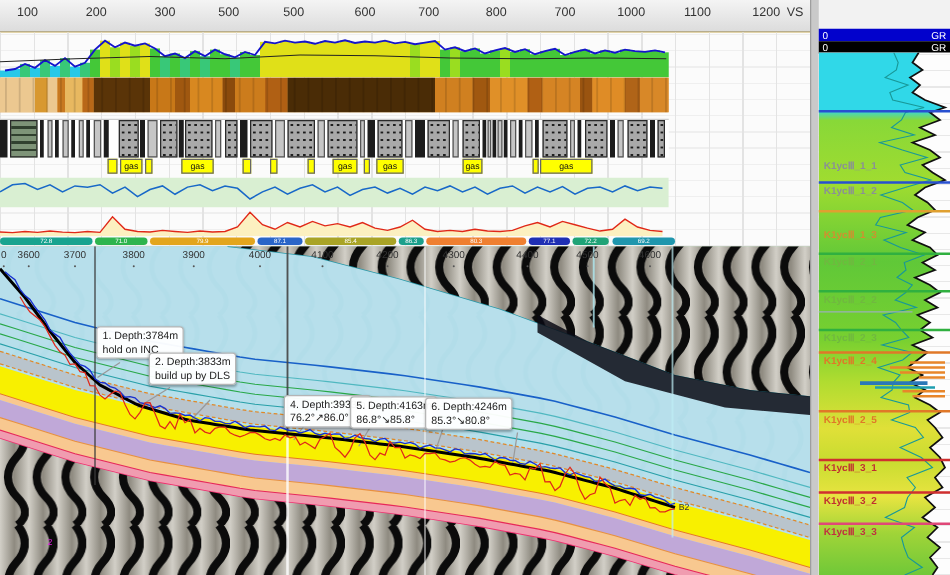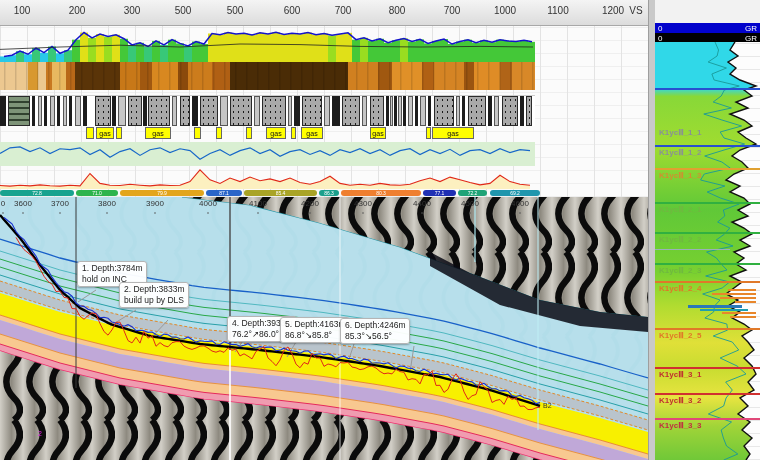--- a/index.html
+++ b/index.html
@@ -392,21 +392,21 @@
       <div class="anno" style="left: 227px; top: 316px; z-index: 13; pointer-events: auto;">
         <div>4. Depth:3933m</div>
         <div>76.2°↗86.0°</div>
       </div>
       <div class="anno" style="left: 280px; top: 317px; z-index: 14; pointer-events: auto;">
         <div>5. Depth:4163m</div>
         <div>86.8°↘85.8°</div>
       </div>
       <div class="anno" style="left: 340px; top: 318px; z-index: 15; pointer-events: auto;">
         <div>6. Depth:4246m</div>
-        <div>85.3°↘56.5°</div>
+        <div>85.3°↘80.8°</div>
       </div>
     </div>
 
   <div id="divider"></div>
 
   <div id="sidebar">
     <div class="hbar" style="top: 23px; background: rgb(2, 2, 204);" id="hb0">
       <span>0</span>
       <span>GR</span>
     </div>
@@ -436,21 +436,21 @@
           <path d="M80,0 L75,8 L83,14 L73,20 L81,26 L75,32 L85,38 L101,44 L89,48 L97,54 L81,60 L93,66 L75,72 L89,78 L97,84 L83,90 L91,96 L101,102 L85,108 L77,114 L87,120 L93,126 L79,132 L71,138 L85,144 L75,150 L89,156 L95,162 L83,168 L93,174 L77,180 L89,186 L97,192 L85,198 L95,204 L79,210 L89,216 L81,222 L91,228 L75,234 L87,240 L79,246 L71,252 L83,258 L73,264 L85,270 L77,276 L89,282 L97,288 L87,294 L93,300 L99,308 L89,316 L97,324 L101,332 L93,340 L99,348 L85,356 L93,364 L83,372 L95,380 L87,388 L97,396 L89,404 L95,412 L91,418" stroke="#111" stroke-width="1.4" fill="none"></path>
           <path d="M60,0 L63.54180276822872,8 L62.082878702632556,14 L53.13518114823275,20 L71.41262741152313,26 L56.86783073318316,32 L59.12918035258673,38 L84.28385542461774,44 L69.3775808407449,48 L66.20142449376812,54 L58.213443368988116,60 L76.38794139856489,66 L48.8178747148946,72 L66.92495353983864,78 L86.59045981202001,84 L65.18571042579137,90 L69.00764966533823,96 L89.6072436774575,102 L69.0981335236637,108 L49.70220152028314,114 L66.89849560740821,120 L75.13703078578222,126 L49.26852791890928,132 L45.54825305770939,138 L69.84600896321341,144 L52.16357496665586,150 L65.35081133328679,156 L84.23244935184371,162 L68.40161808559773,168 L69.79171921758676,174 L62.65430464736325,180 L74.79962572499043,186 L69.57930673185635,192 L61.23255914990868,198 L78.01853647491052,204 L51.579594529803956,210 L61.40652624147846,216 L66.11546992537791,222 L71.9957142106957,228 L50.680588953387904,234 L74.61453446119778,240 L67.16665600437267,246 L47.68159711053549,252 L65.01668556271639,258 L59.54548115451629,264 L58.666108577531446,270 L49.869606523719646,276 L71.81463507424014,282 L72.72195805133572,288 L58.251587060284294,294 L77.25342500276176,300 L83.72673686298354,308 L65.13983093054658,316 L82.095049427797,324 L90.97448280561676,332 L70.64353969662898,340 L77.26673817858759,348 L71.07973691595807,356 L68.65261549738973,364 L53.3556757077337,372 L76.54273622439773,380 L66.15482612312162,388 L68.38418039740499,396 L71.5344026739859,404 L82.78386838407374,412 L68.73025390962974,418" stroke="#189898" stroke-width="0.9" fill="none"></path>
         </svg>
     </div>
     <div id="fmk">
         <div class="fline" style="top: 88px; background: rgb(40, 80, 208);"></div>
         <div class="flab" style="top: 91px; color: rgb(138, 144, 150); margin-top: 37px;">K1ycⅢ_1_1</div>
         <div class="fline" style="top: 145px; background: rgb(40, 80, 208);"></div>
         <div class="flab" style="top: 148px; color: rgb(138, 144, 150);">K1ycⅢ_1_2</div>
         <div class="fline" style="top: 168px; background: rgb(224, 160, 48);"></div>
-        <div class="flab" style="top: 171px; color: rgb(208, 144, 48);">K1ycⅢ_1_3</div>
+        <div class="flab" style="top: 183px; color: rgb(208, 144, 48);">K1ycⅢ_1_3</div>
         <div class="fline" style="top: 202px; background: rgb(48, 176, 64);"></div>
         <div class="flab" style="top: 205px; color: rgb(112, 184, 64);">K1ycⅢ_2_1</div>
         <div class="fline" style="top: 232px; background: rgb(48, 176, 64);"></div>
         <div class="flab" style="top: 235px; color: rgb(112, 184, 64);">K1ycⅢ_2_2</div>
         <div class="fline" style="top: 263px; background: rgb(48, 176, 64);"></div>
         <div class="flab" style="top: 266px; color: rgb(112, 184, 64);">K1ycⅢ_2_3</div>
         <div class="fline" style="top: 281px; background: rgb(224, 120, 40);"></div>
         <div class="flab" style="top: 284px; color: rgb(224, 120, 40);">K1ycⅢ_2_4</div>
         <div class="fline" style="top: 328px; background: rgb(224, 120, 40);"></div>
         <div class="flab" style="top: 331px; color: rgb(224, 120, 40);">K1ycⅢ_2_5</div>

